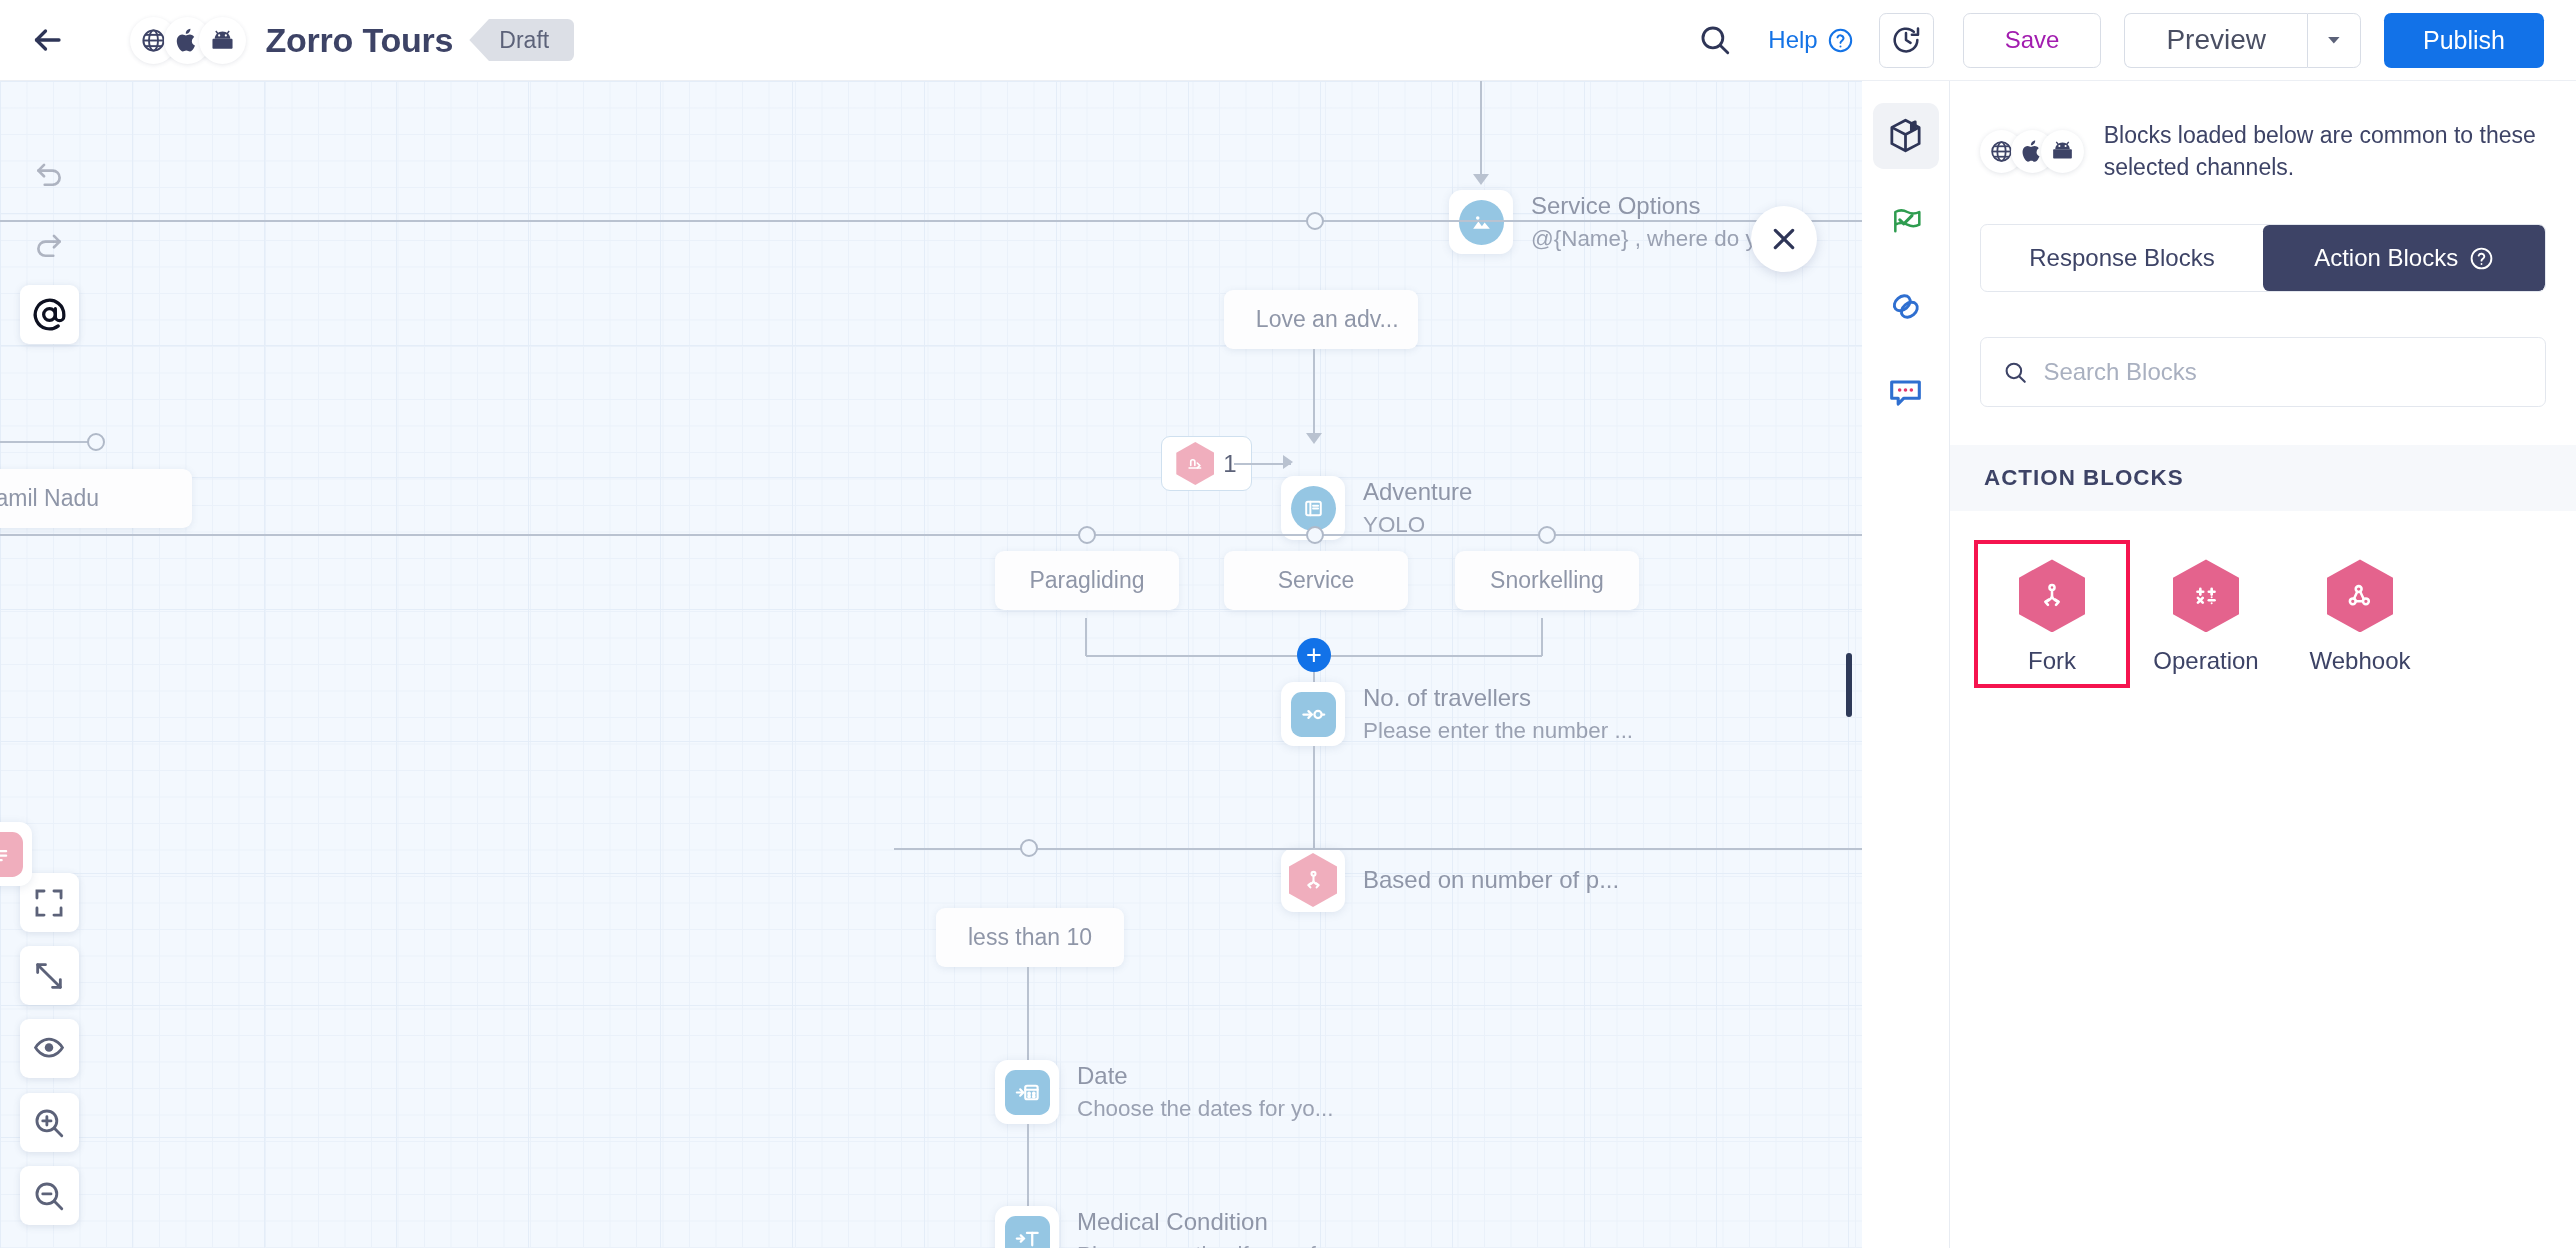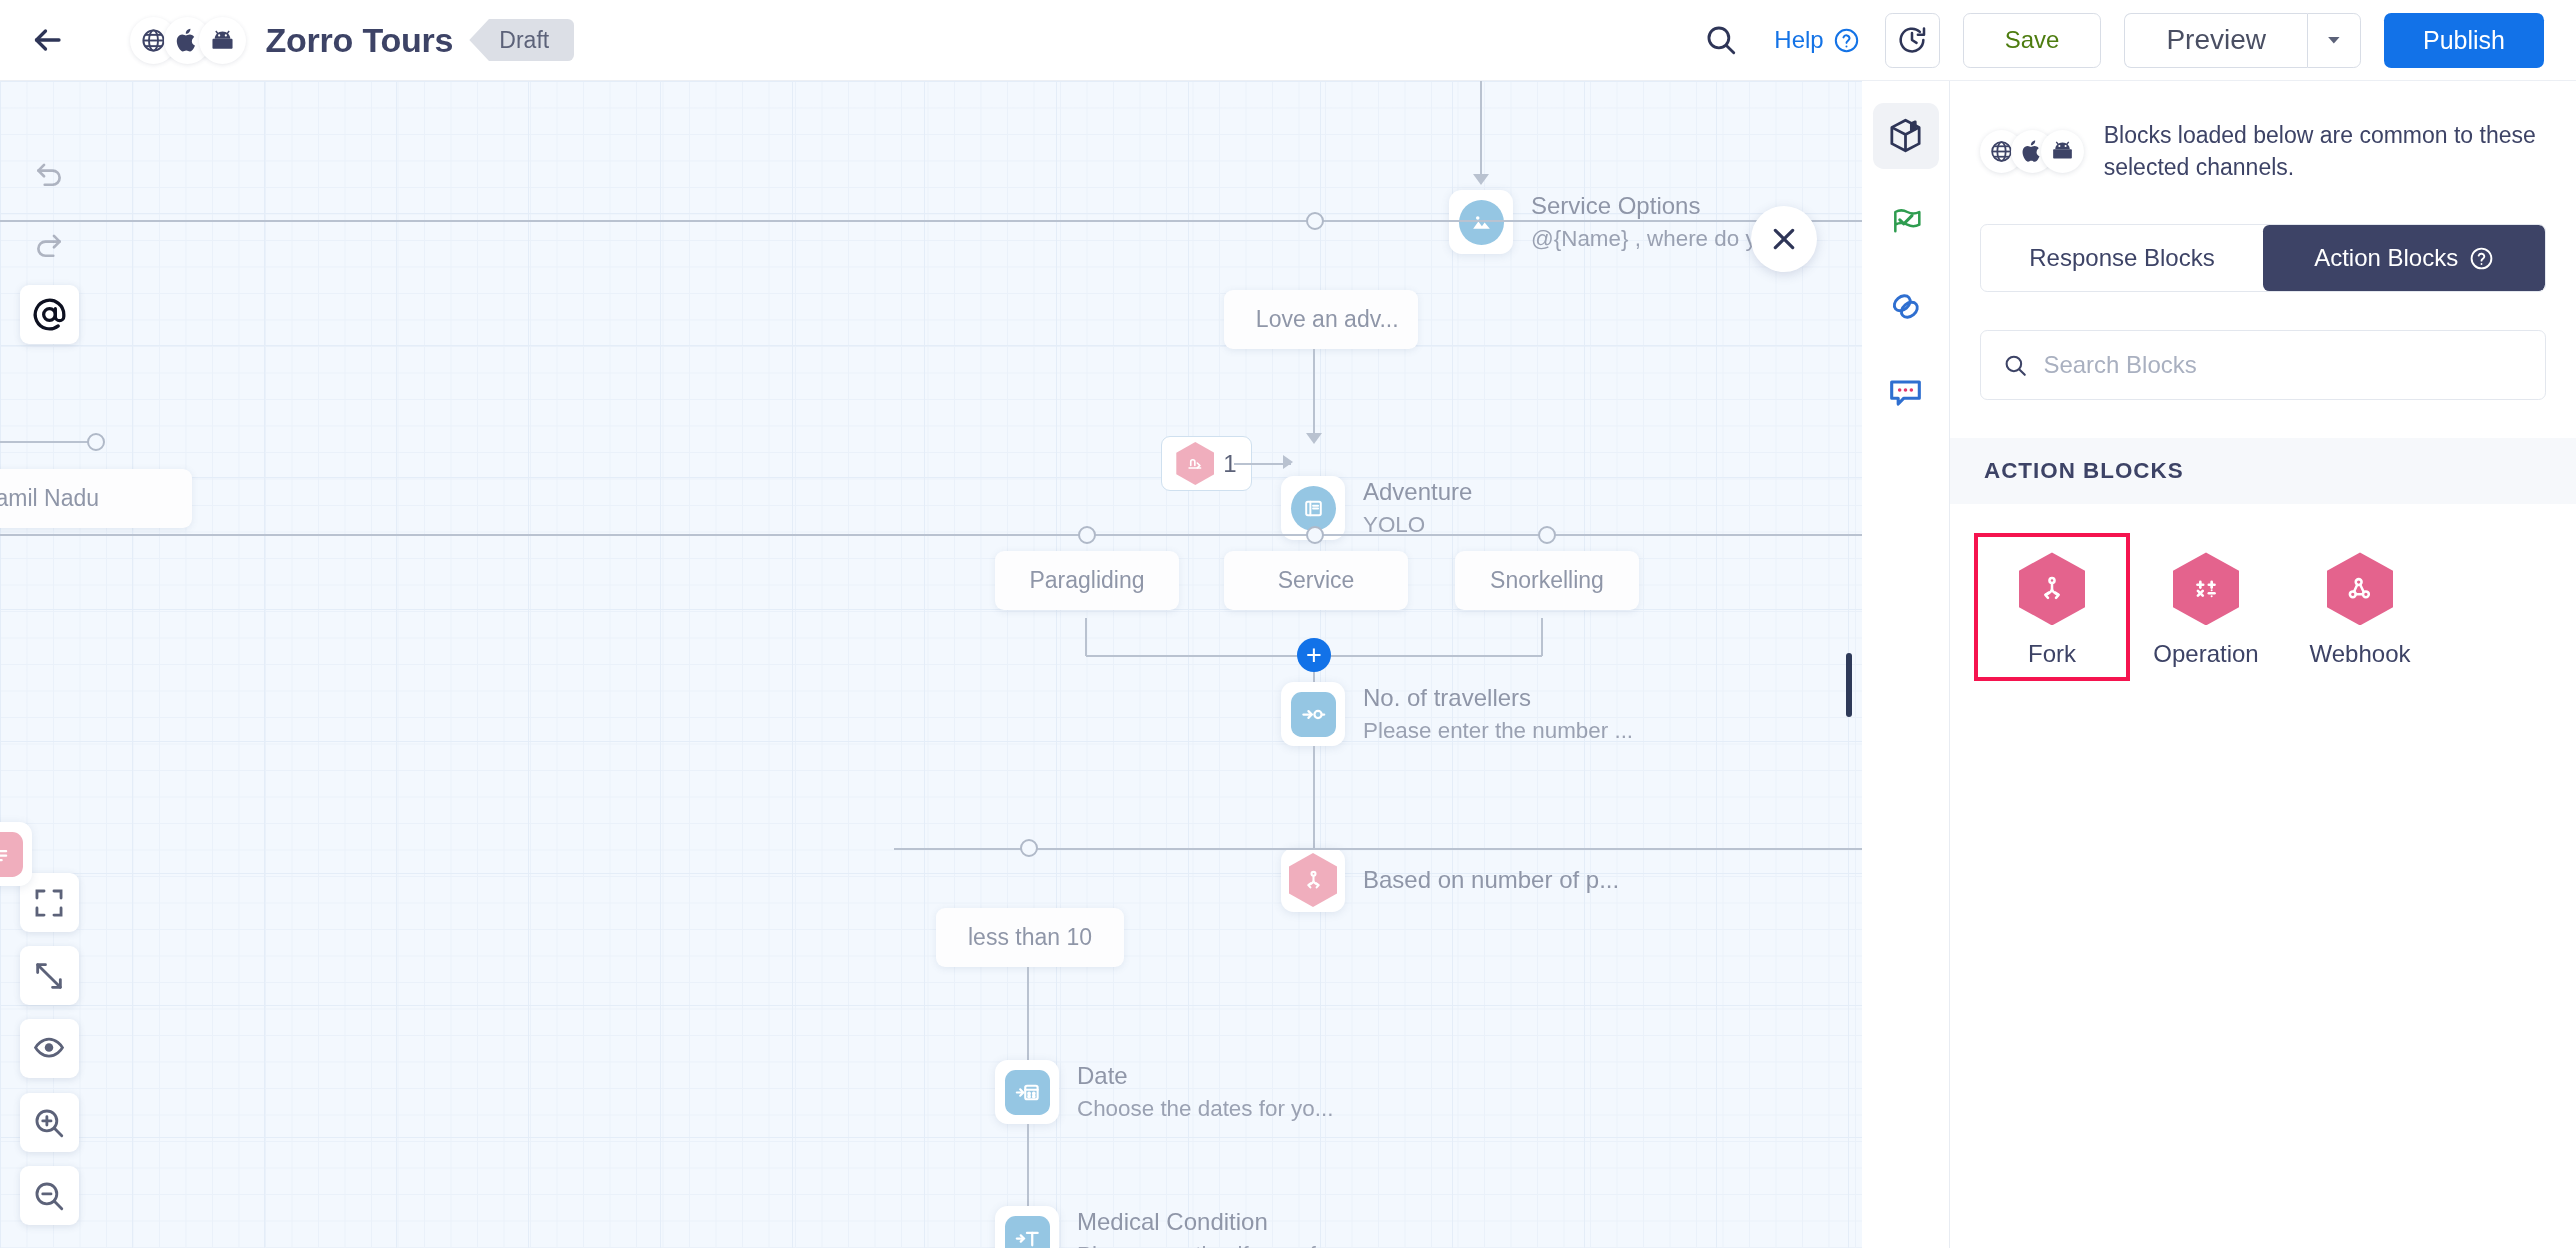--- a/index.html
+++ b/index.html
@@ -60,23 +60,23 @@
     margin-left: 27px; margin-right: 25px;
   }
   .sq-btn {
     width: 55px; height: 55px; border: 0.9px solid #d8dde6;
     border-radius: 7.2px; background: #fff;
     display: flex; align-items: center; justify-content: center;
     cursor: pointer;
   }
   .pill-btn {
     height: 55px; border: 0.9px solid #d8dde6; border-radius: 7.2px;
-    background: #fff; color: #4d7c0f; font-size: 24px;
-    display: flex; align-items: center; justify-content: center;
-    padding: 0 41px; cursor: pointer; margin-left: 23px;
+    background: #fff; color: #a21caf; font-size: 24px;
+    display: flex; align-items: center; justify-content: center;
+    padding: 0 41px; cursor: pointer; margin-left: 29px;
     white-space: nowrap;
   }
   .split-wrap { display: flex; margin-left: 23px; }
   .split-main {
     height: 55px; border: 0.9px solid #d8dde6; border-right: none;
     border-radius: 7.2px 0 0 7.2px; background: #fff;
     color: #4a4f63; font-size: 28px;
     display: flex; align-items: center; justify-content: center;
     padding: 0 41px; cursor: pointer; white-space: nowrap;
   }
@@ -217,21 +217,21 @@
     width: 43px; height: 43px; border-radius: 50%; background: #fff;
     box-shadow: 0 0.9px 5.4px rgba(60,72,100,.15);
     display: flex; align-items: center; justify-content: center;
     margin-left: -12.5px;
   }
   .panel-chan:first-child { margin-left: 0; }
   .panel-info-txt {
     font-size: 23px; color: #3d4366; line-height: 1.4;
   }
   .seg-group {
-    margin: 41px 30px 0 30px; height: 68px;
+    margin: 41px 30px 7px 30px; height: 68px;
     border: 0.9px solid #e3e7ee; border-radius: 7.2px;
     display: flex; overflow: hidden; background: #fff;
   }
   .seg {
     flex: 1; display: flex; align-items: center; justify-content: center;
     gap: 10.7px; font-size: 24px; color: #3d4366; cursor: pointer;
   }
   .seg.active { background: #3d4366; color: #ffffff; border-radius: 6.3px; }
   .search-box {
     margin: 38px 30px 0 30px; height: 70px;

